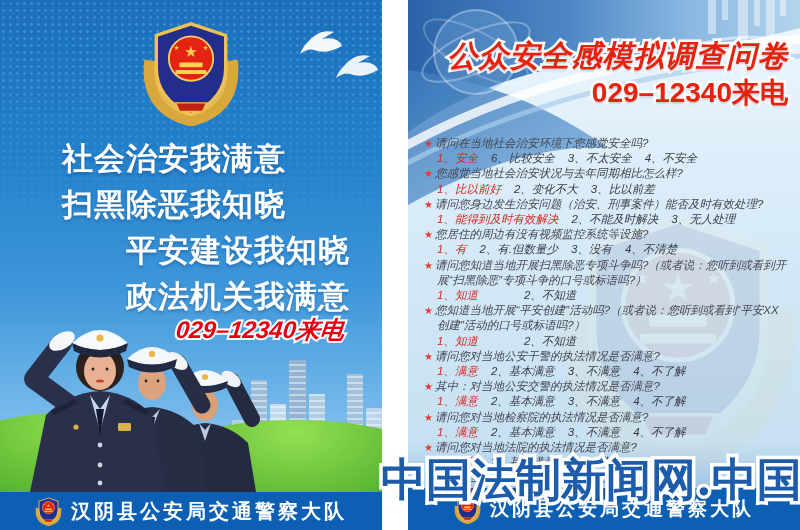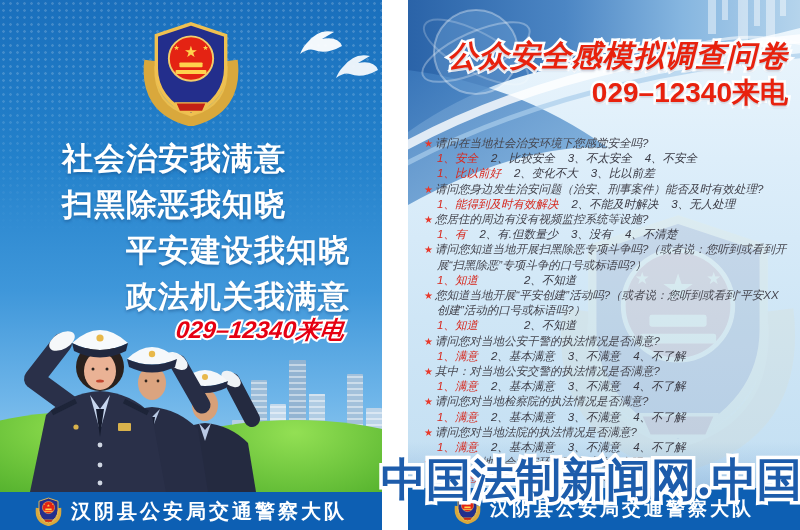--- a/index.html
+++ b/index.html
@@ -251,23 +251,24 @@
     <div class="r-title">公众安全感模拟调查问卷</div>
     <div class="r-hotline">029–12340来电</div>
 
     <svg class="emblem-ghost" viewBox="0 0 100 110">
         <use href="#emblem"></use>
       </svg>
 
     <div class="question-list">
         <div>
           <div class="qline"><span class="star">★</span><span>请问在当地社会治安环境下您感觉安全吗?</span></div>
-          <div class="opts"><span class="opt hl">1、安全</span><span class="opt">2、比较安全</span><span class="opt">3、不太安全</span><span class="opt">4、不安全</span></div>
-        </div>
-        <div>
+          <div class="opts"><span class="opt hl">1、安全</span><span class="opt">6、比较安全</span><span class="opt">3、不太安全</span><span class="opt">4、不安全</span></div>
+        </div>
+        <div>
+          <div class="qline"><span class="star">★</span><span>您感觉当地社会治安状况与去年同期相比怎么样?</span></div>
           <div class="opts"><span class="opt hl">1、比以前好</span><span class="opt">2、变化不大</span><span class="opt">3、比以前差</span></div>
         </div>
         <div>
           <div class="qline"><span class="star">★</span><span>请问您身边发生治安问题（治安、刑事案件）能否及时有效处理?</span></div>
           <div class="opts"><span class="opt hl">1、能得到及时有效解决</span><span class="opt">2、不能及时解决</span><span class="opt">3、无人处理</span></div>
         </div>
         <div>
           <div class="qline"><span class="star">★</span><span>您居住的周边有没有视频监控系统等设施?</span></div>
           <div class="opts"><span class="opt hl">1、有</span><span class="opt">2、有.但数量少</span><span class="opt">3、没有</span><span class="opt">4、不清楚</span></div>
         </div>

